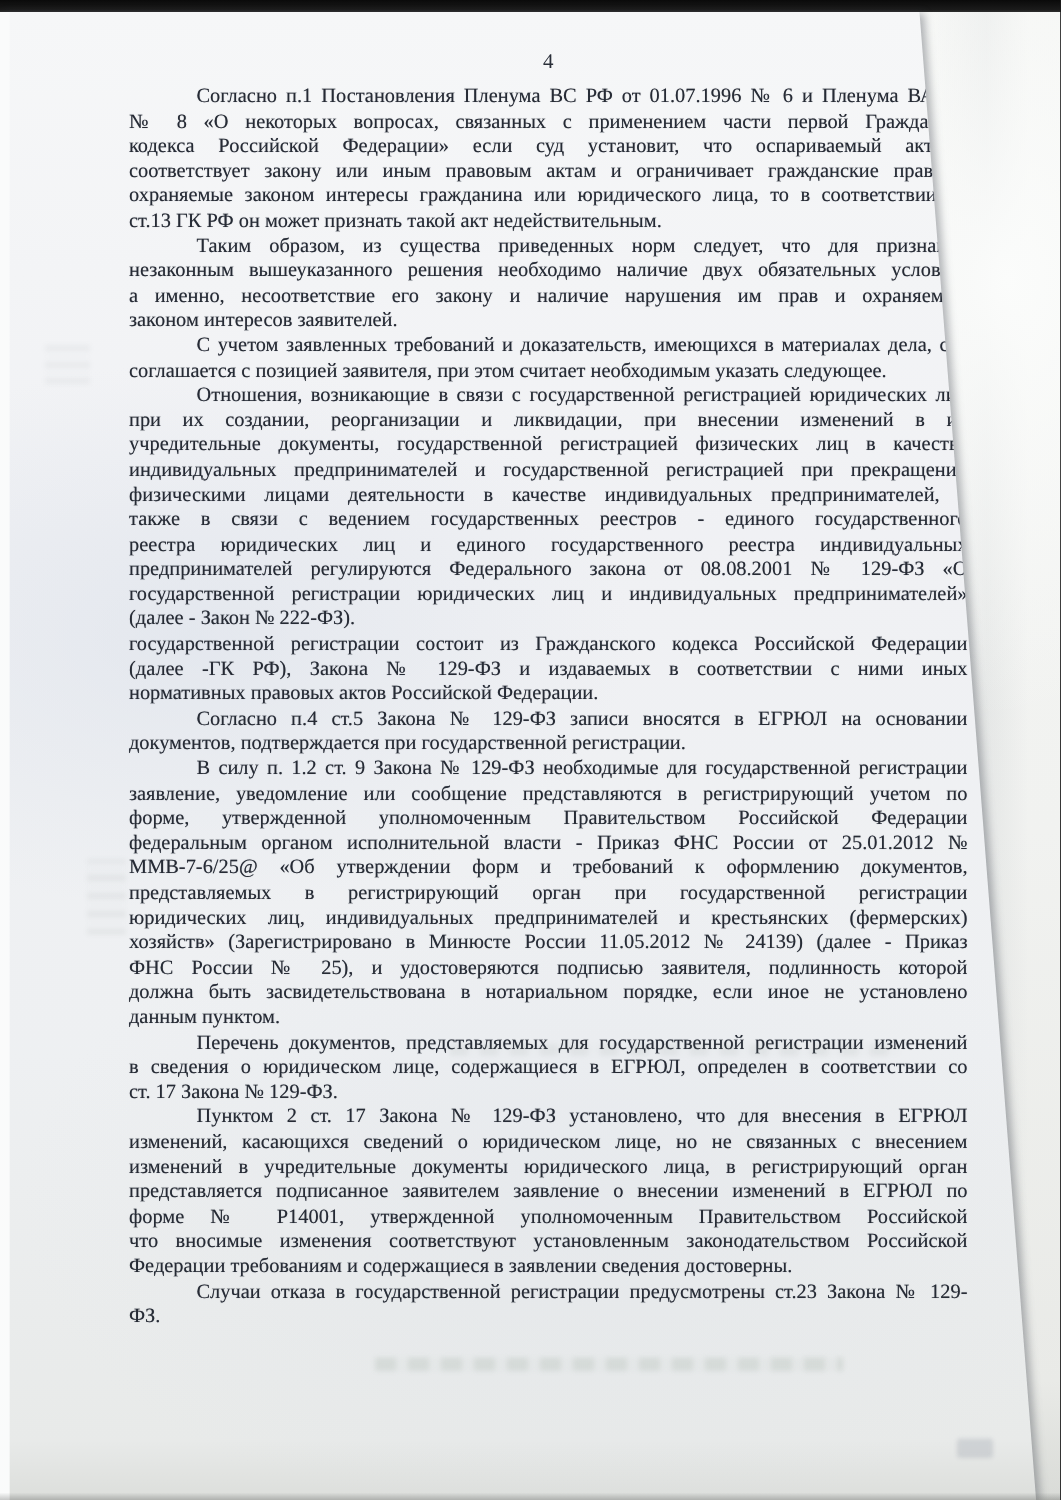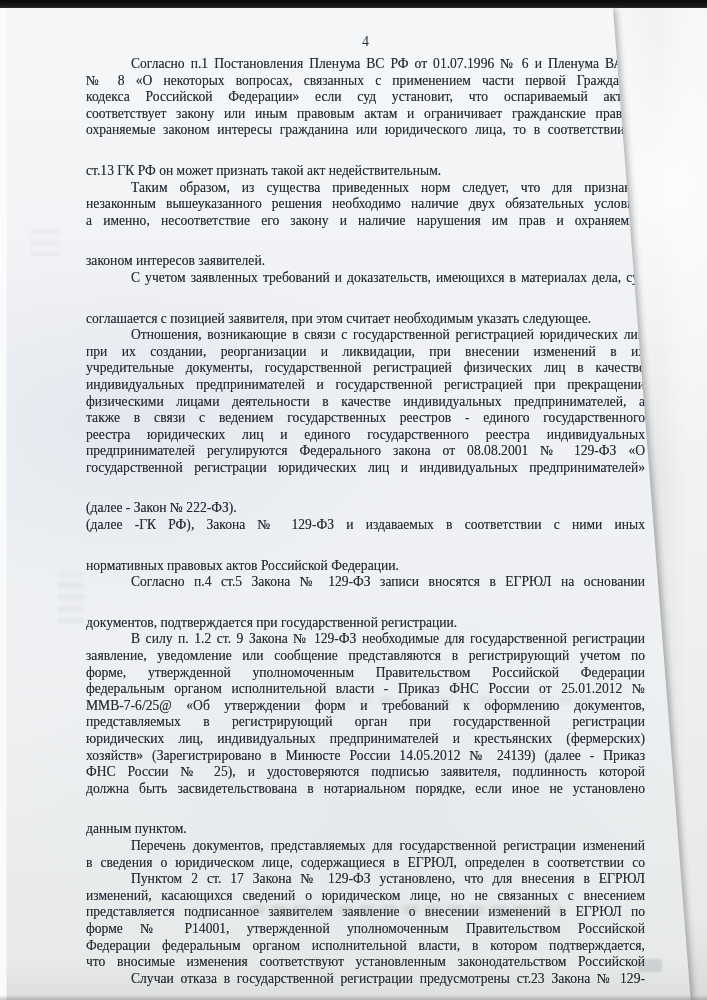--- a/index.html
+++ b/index.html
@@ -45,21 +45,21 @@
     margin-left:86px; width:559px;
     font-size:13.6px; line-height:16.6px; color:#262b35;
     text-shadow:0 0 0.5px rgba(45,50,62,0.55);
   }
   .para{margin:0;}
   .line{
     text-align:justify; text-align-last:justify;
     white-space:normal; height:16.6px; overflow:visible;
   }
   .line.indent{padding-left:45px;}
-  .line.last{text-align-last:left;margin-top:24px;}
+  .line.last{text-align-last:left;}
   
   .smudge{position:absolute; pointer-events:none;}
   .smudge-mirror-1{
     left:250px; top:897px; width:312px; height:9px;
     background:repeating-linear-gradient(90deg, rgba(125,145,128,0.30) 0 14px, rgba(125,145,128,0.05) 14px 22px);
     filter:blur(1.6px); opacity:.55;
   }
   .smudge-mirror-2{
     left:300px; top:688px; width:300px; height:8px;
     background:repeating-linear-gradient(90deg, rgba(130,140,130,0.22) 0 12px, rgba(130,140,130,0.04) 12px 20px);
@@ -120,51 +120,54 @@
               <div class="line">учредительные документы, государственной регистрацией физических лиц в качестве</div>
               <div class="line">индивидуальных предпринимателей и государственной регистрацией при прекращении</div>
               <div class="line">физическими лицами деятельности в качестве индивидуальных предпринимателей, а</div>
               <div class="line">также в связи с ведением государственных реестров - единого государственного</div>
               <div class="line">реестра юридических лиц и единого государственного реестра индивидуальных</div>
               <div class="line">предпринимателей регулируются Федерального закона от 08.08.2001 № 129-ФЗ «О</div>
               <div class="line">государственной регистрации юридических лиц и индивидуальных предпринимателей»</div>
               <div class="line last">(далее - Закон № 222-ФЗ).</div>
             </div>
             <div class="para">
+              <div class="line">государственной регистрации состоит из Гражданского кодекса Российской Федерации</div>
               <div class="line">(далее -ГК РФ), Закона № 129-ФЗ и издаваемых в соответствии с ними иных</div>
               <div class="line last">нормативных правовых актов Российской Федерации.</div>
             </div>
             <div class="para">
               <div class="line indent">Согласно п.4 ст.5 Закона № 129-ФЗ записи вносятся в ЕГРЮЛ на основании</div>
               <div class="line last">документов, подтверждается при государственной регистрации.</div>
             </div>
             <div class="para">
               <div class="line indent">В силу п. 1.2 ст. 9 Закона № 129-ФЗ необходимые для государственной регистрации</div>
               <div class="line">заявление, уведомление или сообщение представляются в регистрирующий учетом по</div>
               <div class="line">форме, утвержденной уполномоченным Правительством Российской Федерации</div>
               <div class="line">федеральным органом исполнительной власти - Приказ ФНС России от 25.01.2012 №</div>
               <div class="line">ММВ-7-6/25@ «Об утверждении форм и требований к оформлению документов,</div>
               <div class="line">представляемых в регистрирующий орган при государственной регистрации</div>
               <div class="line">юридических лиц, индивидуальных предпринимателей и крестьянских (фермерских)</div>
-              <div class="line">хозяйств» (Зарегистрировано в Минюсте России 14.05.2012 № 24139) (далее - Приказ</div>
+              <div class="line">хозяйств» (Зарегистрировано в Минюсте России 11.05.2012 № 24139) (далее - Приказ</div>
               <div class="line">ФНС России № 25), и удостоверяются подписью заявителя, подлинность которой</div>
               <div class="line">должна быть засвидетельствована в нотариальном порядке, если иное не установлено</div>
               <div class="line last">данным пунктом.</div>
             </div>
             <div class="para">
               <div class="line indent">Перечень документов, представляемых для государственной регистрации изменений</div>
               <div class="line">в сведения о юридическом лице, содержащиеся в ЕГРЮЛ, определен в соответствии со</div>
+              <div class="line last">ст. 17 Закона № 129-ФЗ.</div>
             </div>
             <div class="para">
               <div class="line indent">Пунктом 2 ст. 17 Закона № 129-ФЗ установлено, что для внесения в ЕГРЮЛ</div>
               <div class="line">изменений, касающихся сведений о юридическом лице, но не связанных с внесением</div>
+              <div class="line">изменений в учредительные документы юридического лица, в регистрирующий орган</div>
               <div class="line">представляется подписанное заявителем заявление о внесении изменений в ЕГРЮЛ по</div>
               <div class="line">форме № Р14001, утвержденной уполномоченным Правительством Российской</div>
-              <div class="line">Федерации федеральным органом исполнительной власти, в котором подтверждается,</div>
               <div class="line">что вносимые изменения соответствуют установленным законодательством Российской</div>
+              <div class="line last">Федерации требованиям и содержащиеся в заявлении сведения достоверны.</div>
             </div>
             <div class="para">
               <div class="line indent">Случаи отказа в государственной регистрации предусмотрены ст.23 Закона № 129-</div>
               <div class="line last">ФЗ.</div>
             </div>
           </div>
         <div class="smudge smudge-mirror-1"></div>
         <div class="smudge smudge-mirror-2"></div>
         <div class="smudge smudge-margin-1"></div>
         <div class="smudge smudge-margin-2"></div>

